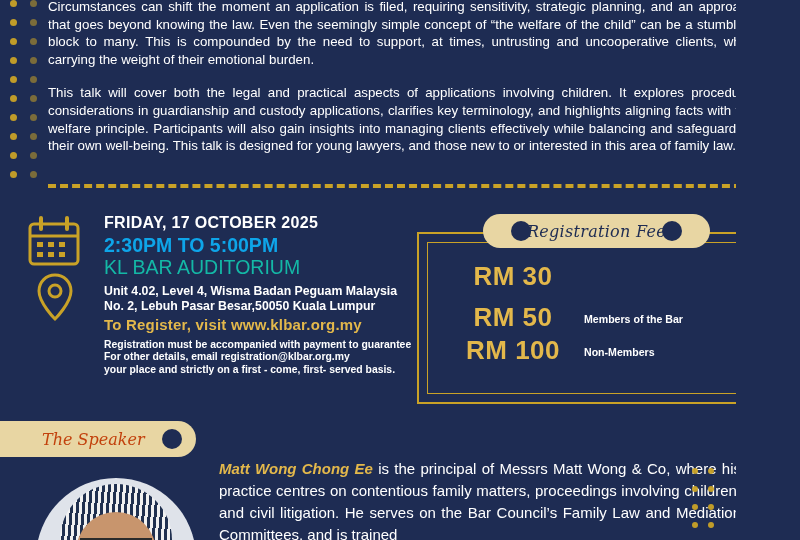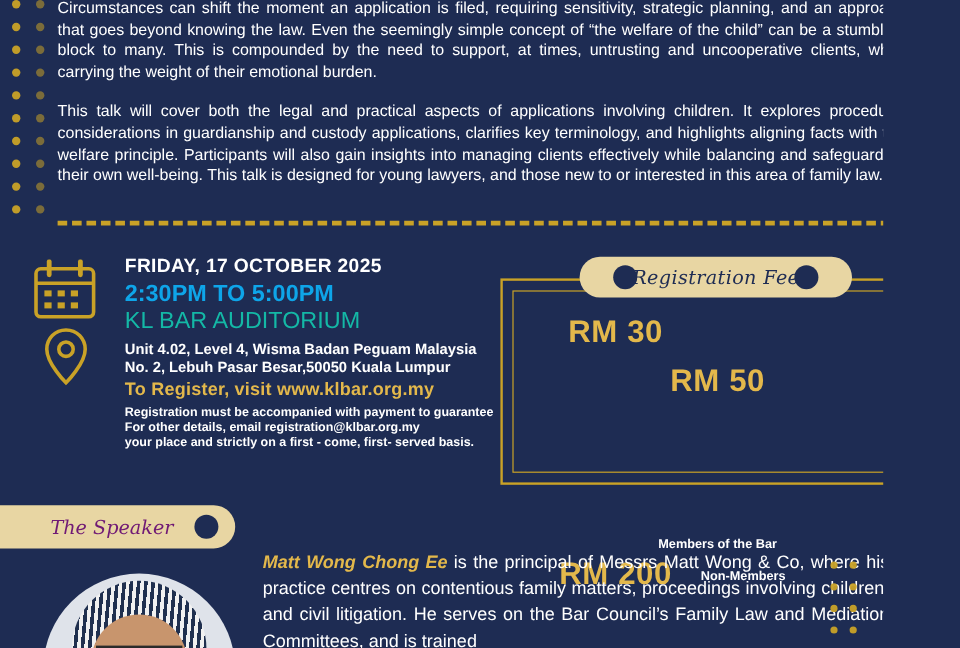--- a/index.html
+++ b/index.html
@@ -207,41 +207,41 @@
     flex: 0 0 142px;
   }
   .fee-desc {
     font-size: 10.6px;
     line-height: 13px;
     color: #fff;
     font-weight: bold;
     padding-top: 4px;
   }
   .fee-row.r1 .fee-amount { padding-top: 4px; }
-  .fee-row.r2 { margin-bottom: 2px; flex-direction: column; }
+  .fee-row.r2 { margin-bottom: 2px; }
   .fee-row.r3 { margin-bottom: 0; }
 
   
   .speaker-ribbon {
     position: absolute;
     left: 0px;
     top: 421px;
     width: 196px;
     height: 36px;
     background: #e8d6a3;
     border-top-right-radius: 18px;
     border-bottom-right-radius: 18px;
     display: flex;
     align-items: center;
   }
   .speaker-ribbon-text {
     font-family: "DejaVu Serif", serif;
     font-style: italic;
     font-size: 16px;
-    color: #701a75;
+    color: #c2410c;
     margin-left: 42px;
   }
   .speaker-ribbon .ribbon-dot {
     position: absolute;
     right: 14px;
     top: 8px;
     width: 20px;
     height: 20px;
     border-radius: 50%;
     background: #1e2c53;
@@ -376,21 +376,21 @@
     <div class="fee-inner">
       <div class="fee-rows">
         <div class="fee-row r1">
           <div class="fee-amount">RM 30</div>
         </div>
         <div class="fee-row r2">
           <div class="fee-amount">RM 50</div>
           <div class="fee-desc">Members of the Bar</div>
         </div>
         <div class="fee-row r3">
-          <div class="fee-amount">RM 200</div>
+          <div class="fee-amount">RM 100</div>
           <div class="fee-desc">Non-Members</div>
         </div>
       </div>
     </div>
   </div>
 
   <div class="fee-ribbon">
     <span class="ribbon-dot left"></span>
     <span class="fee-ribbon-text">Registration Fee</span>
     <span class="ribbon-dot right"></span>

